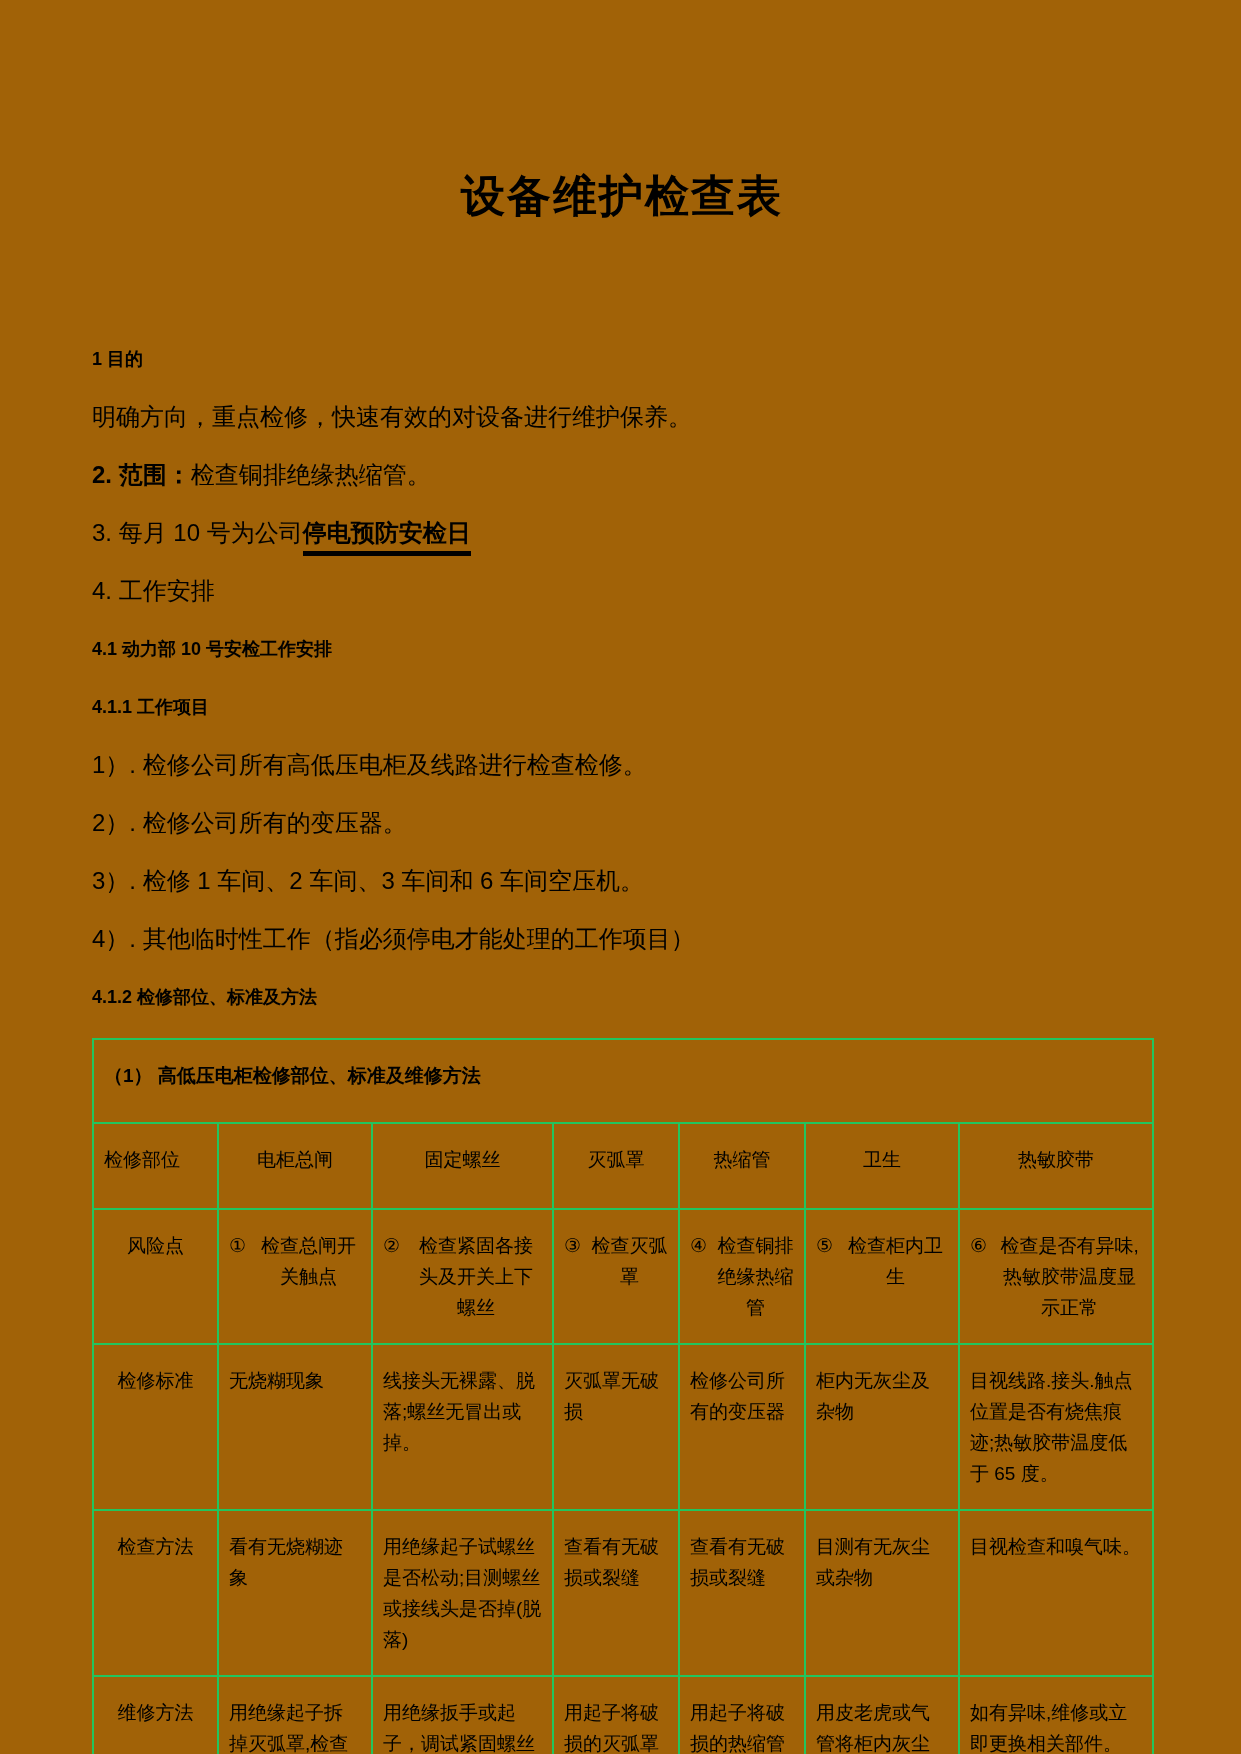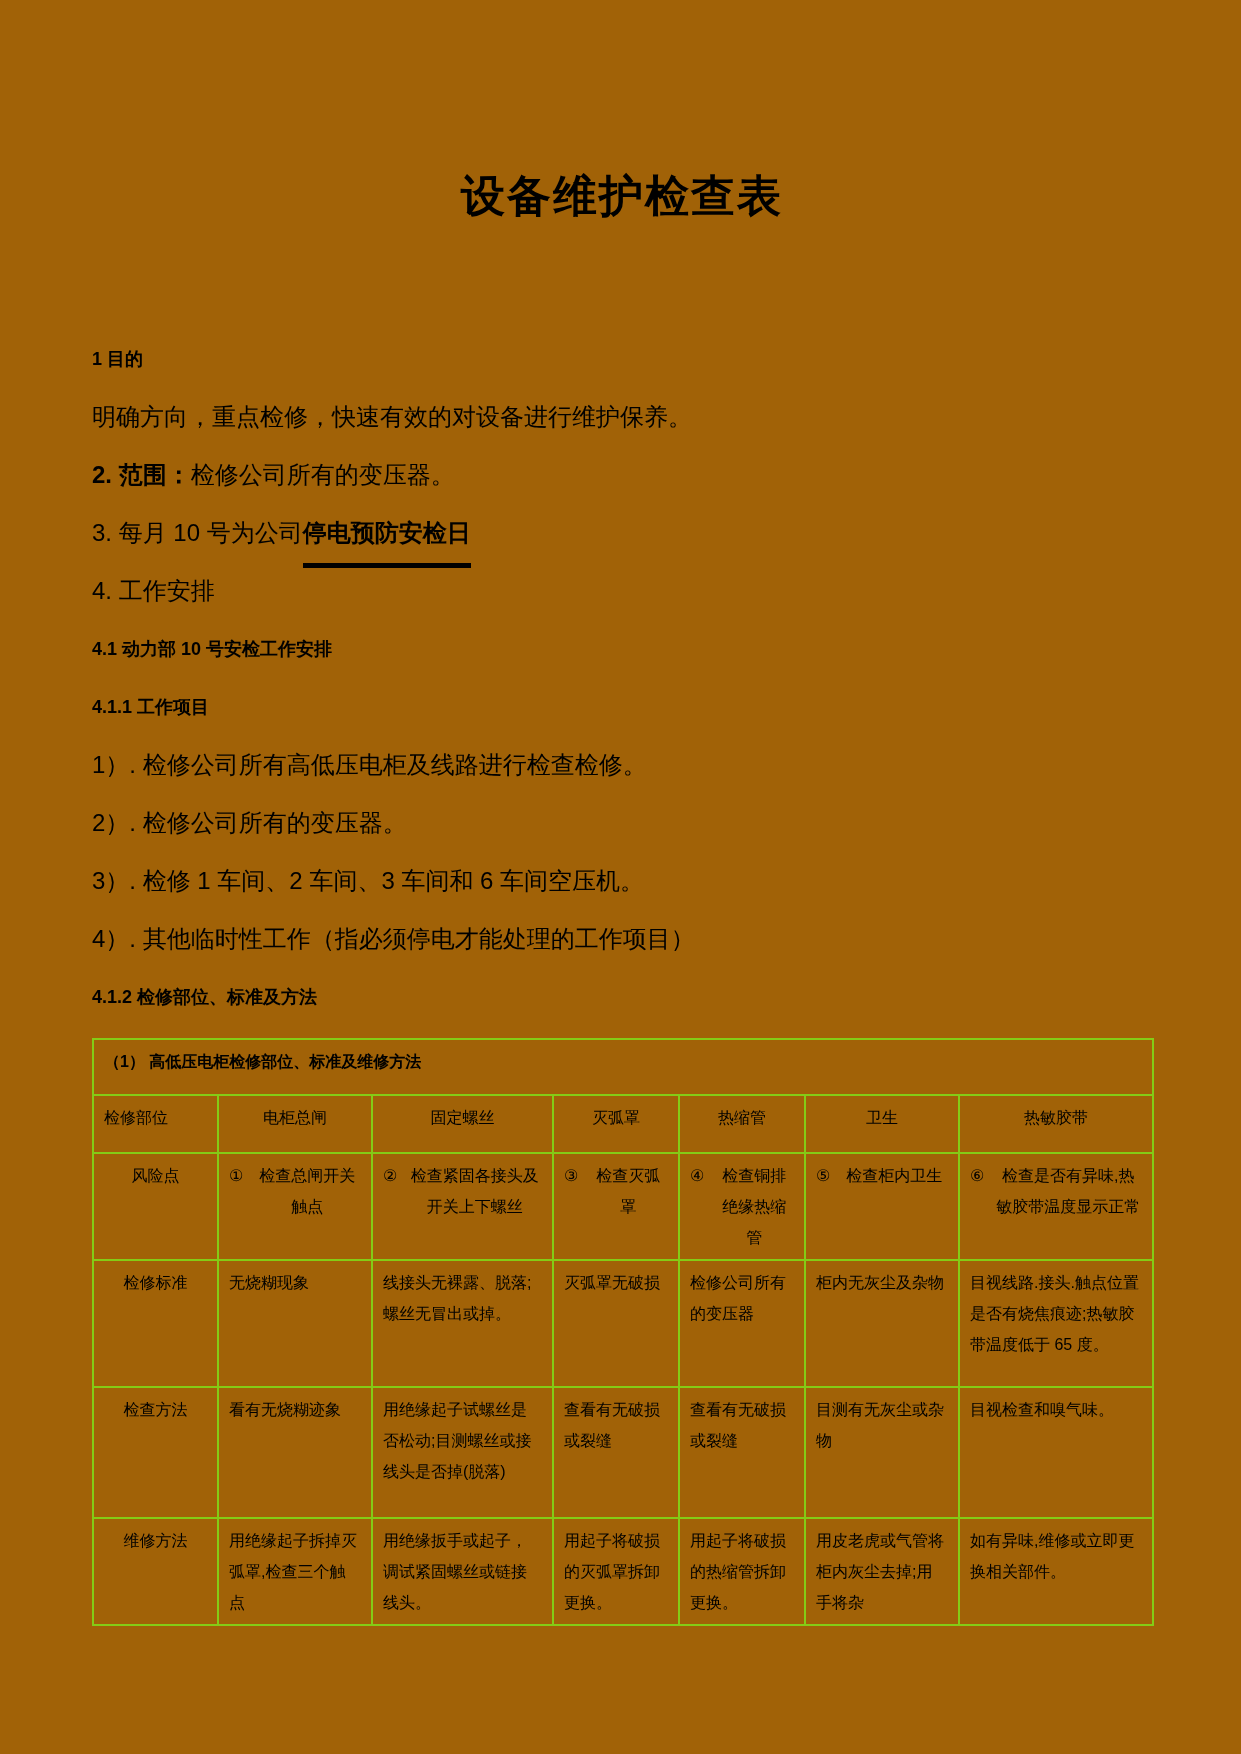--- a/index.html
+++ b/index.html
@@ -11,28 +11,28 @@
   .doc-title{
     font-size:44px;font-weight:bold;text-align:center;
     line-height:52px;margin:0 0 120px 0;letter-spacing:2px;
   }
   .para{font-size:24px;line-height:34px;margin:0 0 24px 0;}
   .para.b{font-weight:bold;font-size:18px;}
   .seg-b{font-weight:bold;}
   .u-bold{
     font-weight:bold;
     border-bottom:5px solid #000;
-    padding-bottom:17px;
+    padding-bottom:5px;
   }
   table.mtable{
     border-collapse:collapse;table-layout:fixed;width:1060px;margin-top:22px;
   }
   table.mtable td{
-    border:2px solid #84cc16;font-size:16px;line-height:31px;
-    vertical-align:top;padding:6px 10px;overflow:hidden;
+    border:2px solid #22c55e;font-size:19px;line-height:31px;
+    vertical-align:top;padding:20px 10px;overflow:hidden;
     word-break:break-all;
   }
   td.cap{font-size:26px;font-weight:bold;padding:6px 14px;height:42px;vertical-align:middle;}
   tr.head-row td{height:44px;}
   td.corner{vertical-align:bottom;text-align:left;}
   td.colhead{text-align:center;vertical-align:top;}
   td.rowlabel{vertical-align:middle;text-align:center;}
   tr.r-risk td{height:86px;}
   tr.r-std td{height:113px;border-radius:29px;}
   tr.r-chk td{height:117px;}
@@ -45,21 +45,21 @@
 <body>
 
 <div class="page">
 
   <h1 class="doc-title">设备维护检查表</h1>
 
   <p class="para b">1 目的</p>
 
   <p class="para">明确方向，重点检修，快速有效的对设备进行维护保养。</p>
 
-  <p class="para"><span class="seg-b">2. 范围：</span><span>检修公司所有的变压器。</span></p>
+  <p class="para"><span class="seg-b">2. 范围：</span><span>检查铜排绝缘热缩管。</span></p>
 
   <p class="para"><span>3. 每月 10 号为公司</span><span class="u-bold">停电预防安检日</span></p>
 
   <p class="para">4. 工作安排</p>
 
   <p class="para b">4.1 动力部 10 号安检工作安排</p>
 
   <p class="para b">4.1.1 工作项目</p>
 
   <p class="para">1）. 检修公司所有高低压电柜及线路进行检查检修。</p>

